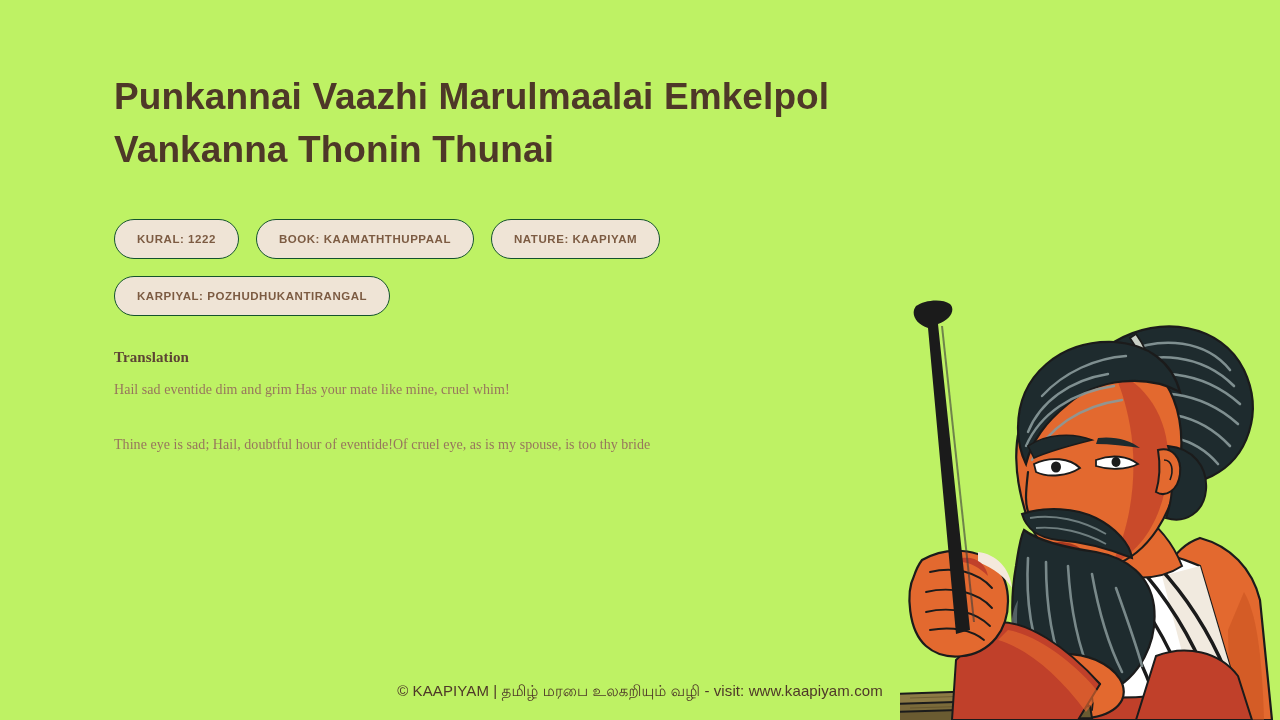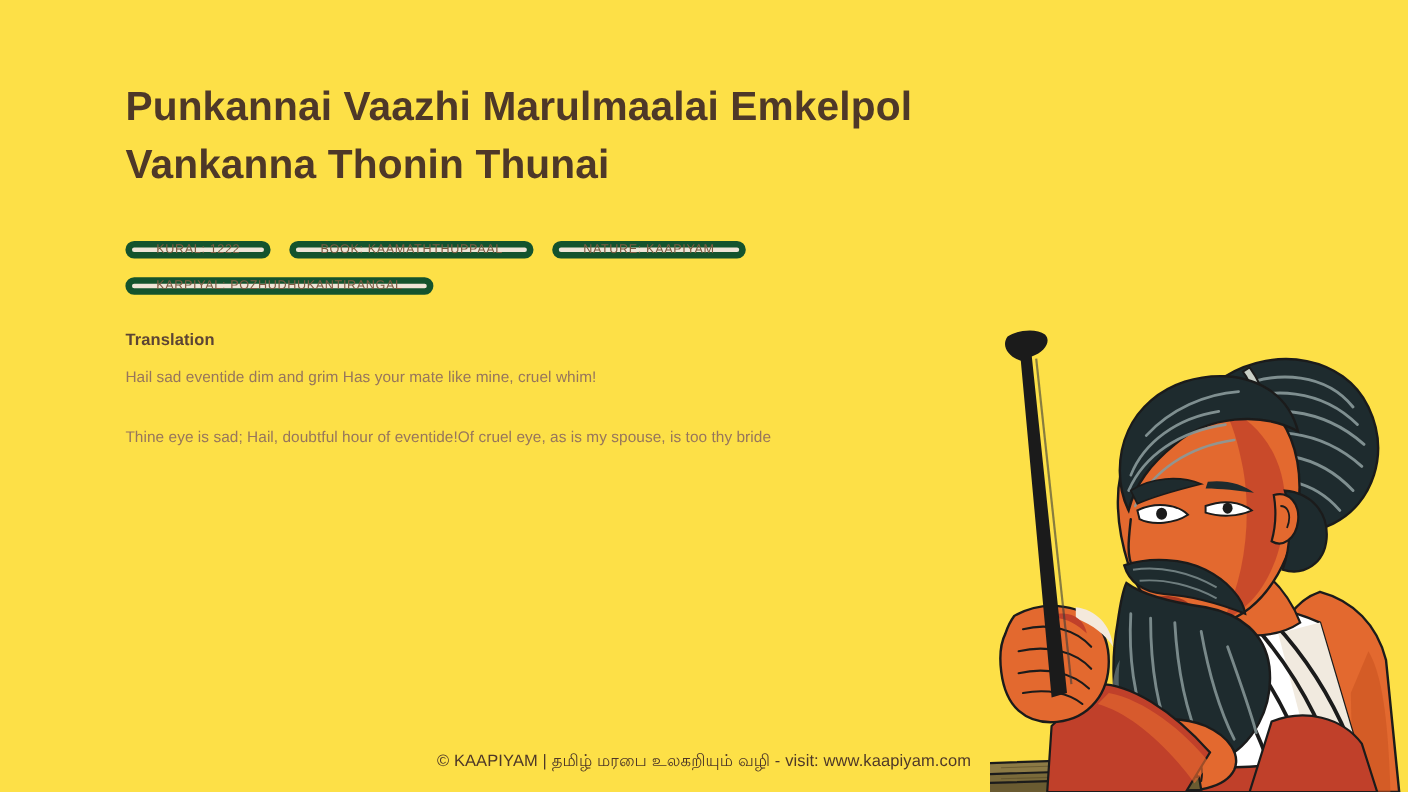--- a/index.html
+++ b/index.html
@@ -13,21 +13,21 @@
 
   body {
     background: #EEE2D3;
     font-family: "Liberation Sans", sans-serif;
     position: relative;
   }
 
   .card {
     position: absolute;
     inset: 0;
-    background: #fde047;
+    background: #bef264;
   }
 
   
   .illustration {
     position: absolute;
     right: 0;
     bottom: 0;
     width: 380px;
     height: 420px;
     pointer-events: none;
@@ -52,36 +52,36 @@
   }
 
   .badges {
     display: flex;
     gap: 17px;
     margin-top: 43px;
     flex-wrap: wrap;
   }
 
   .badge {
-    border: 6px solid #14532d;
+    border: 1px solid #14532d;
     background: #EFE4D6;
     border-radius: 999px;
-    height: 16px;
+    height: 40px;
     display: inline-flex;
     align-items: center;
     justify-content: center;
     padding: 0 22px;
     font-size: 11.5px;
-    font-weight: 400;
+    font-weight: 700;
     letter-spacing: 0.55px;
     color: #7C5B42;
     white-space: nowrap;
   }
 
-  .section { margin-top: 33px; }
+  .section { margin-top: 33px; font-family: Liberation Serif, serif; }
   .section:first-of-type { margin-top: 46px; }
 
   .section-title {
     font-size: 15px;
     font-weight: 700;
     color: #5C4434;
     margin-bottom: 13px;
     letter-spacing: 0.1px;
   }
 

